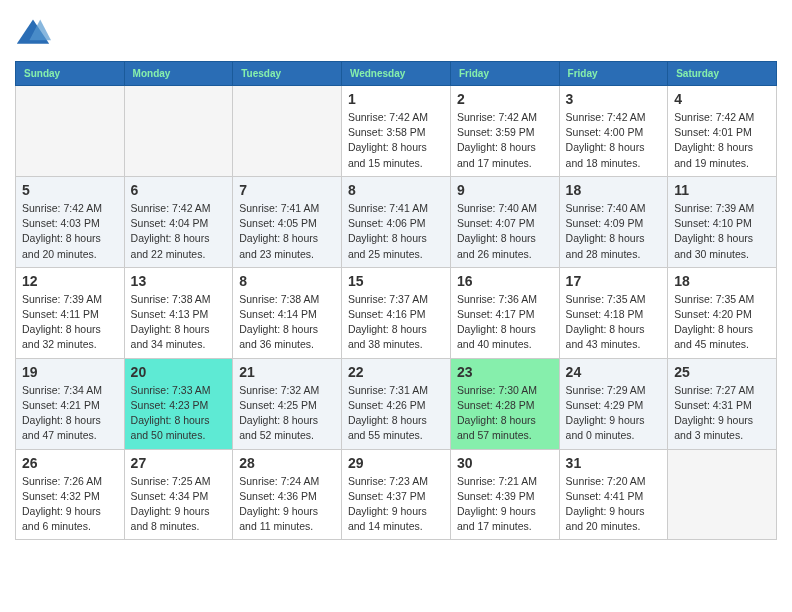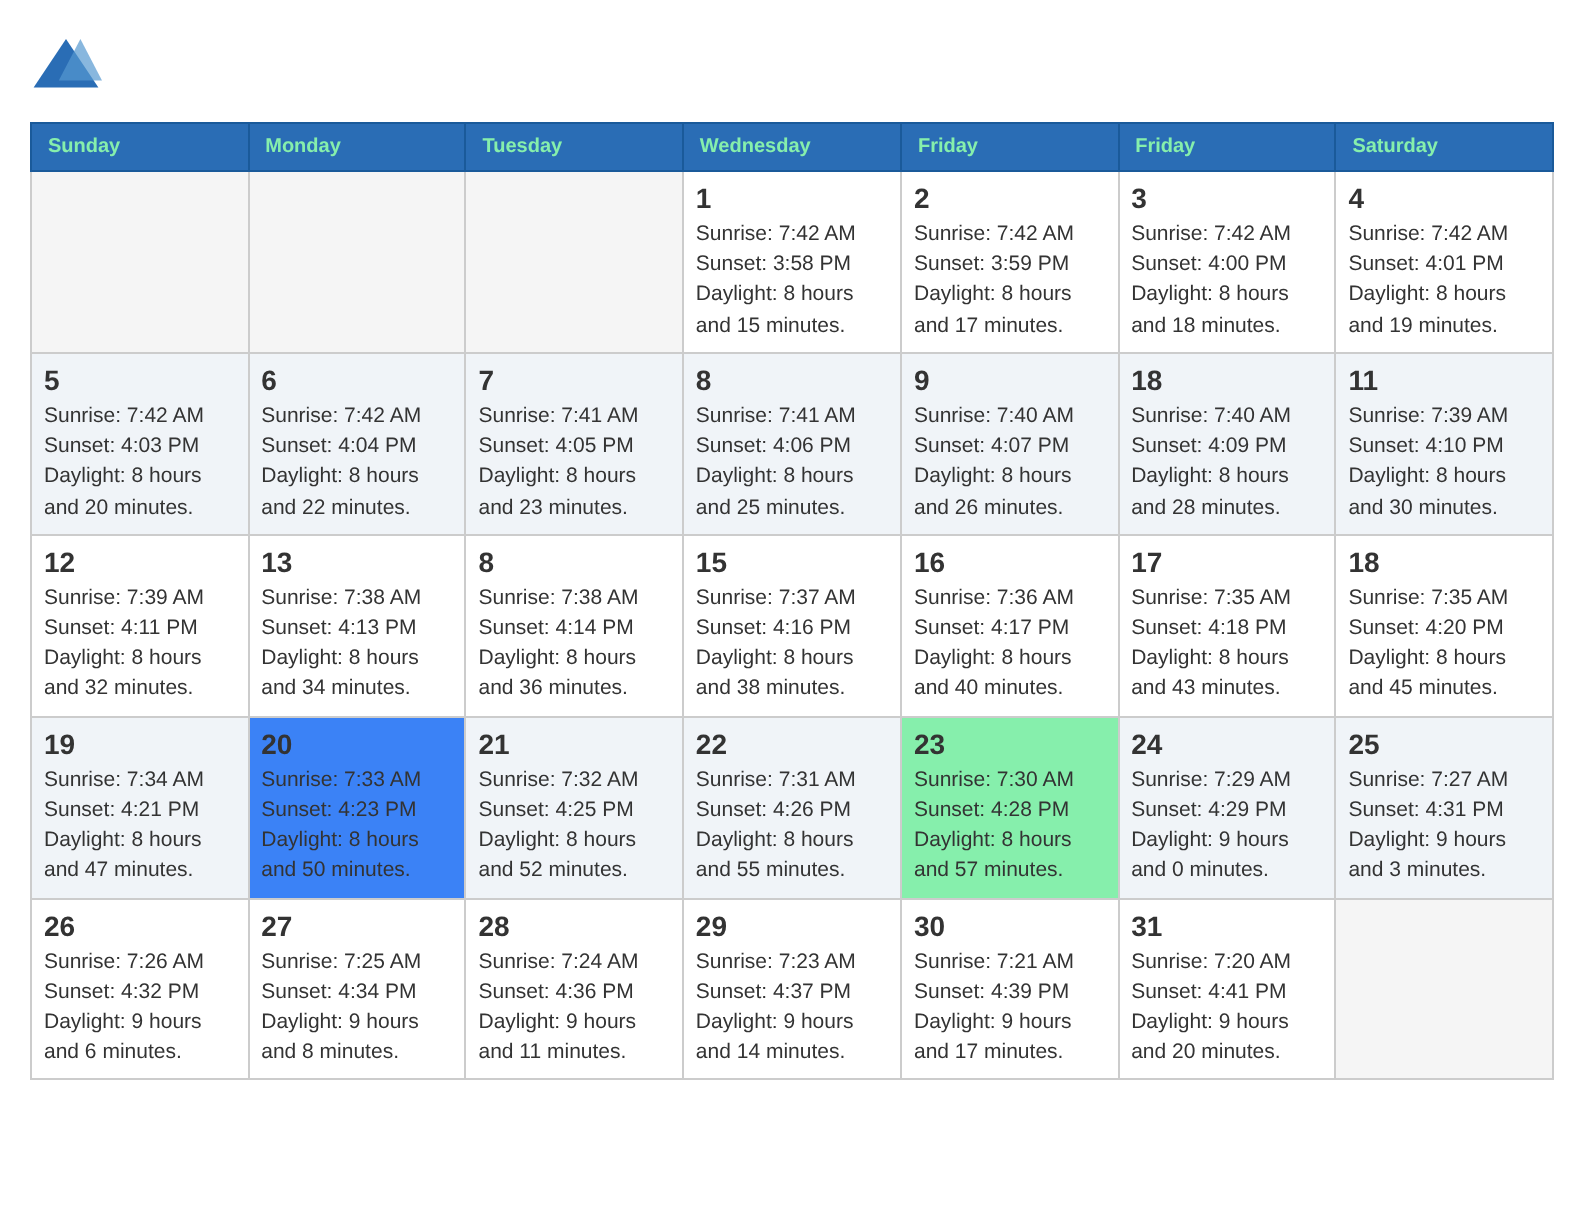--- a/index.html
+++ b/index.html
@@ -270,21 +270,21 @@
           </td>
         </tr>
         <tr>
           <td style="background: rgb(240, 244, 248);">
             <div class="day-number">19</div>
             <div class="day-info" style="white-space: pre-line;">Sunrise: 7:34 AM
 Sunset: 4:21 PM
 Daylight: 8 hours
 and 47 minutes.</div>
           </td>
-          <td style="background: #3b82f6;">
+          <td style="background: #5eead4;">
             <div class="day-number">20</div>
             <div class="day-info" style="white-space: pre-line;">Sunrise: 7:33 AM
 Sunset: 4:23 PM
 Daylight: 8 hours
 and 50 minutes.</div>
           </td>
           <td style="background: rgb(240, 244, 248);">
             <div class="day-number">21</div>
             <div class="day-info" style="white-space: pre-line;">Sunrise: 7:32 AM
 Sunset: 4:25 PM

